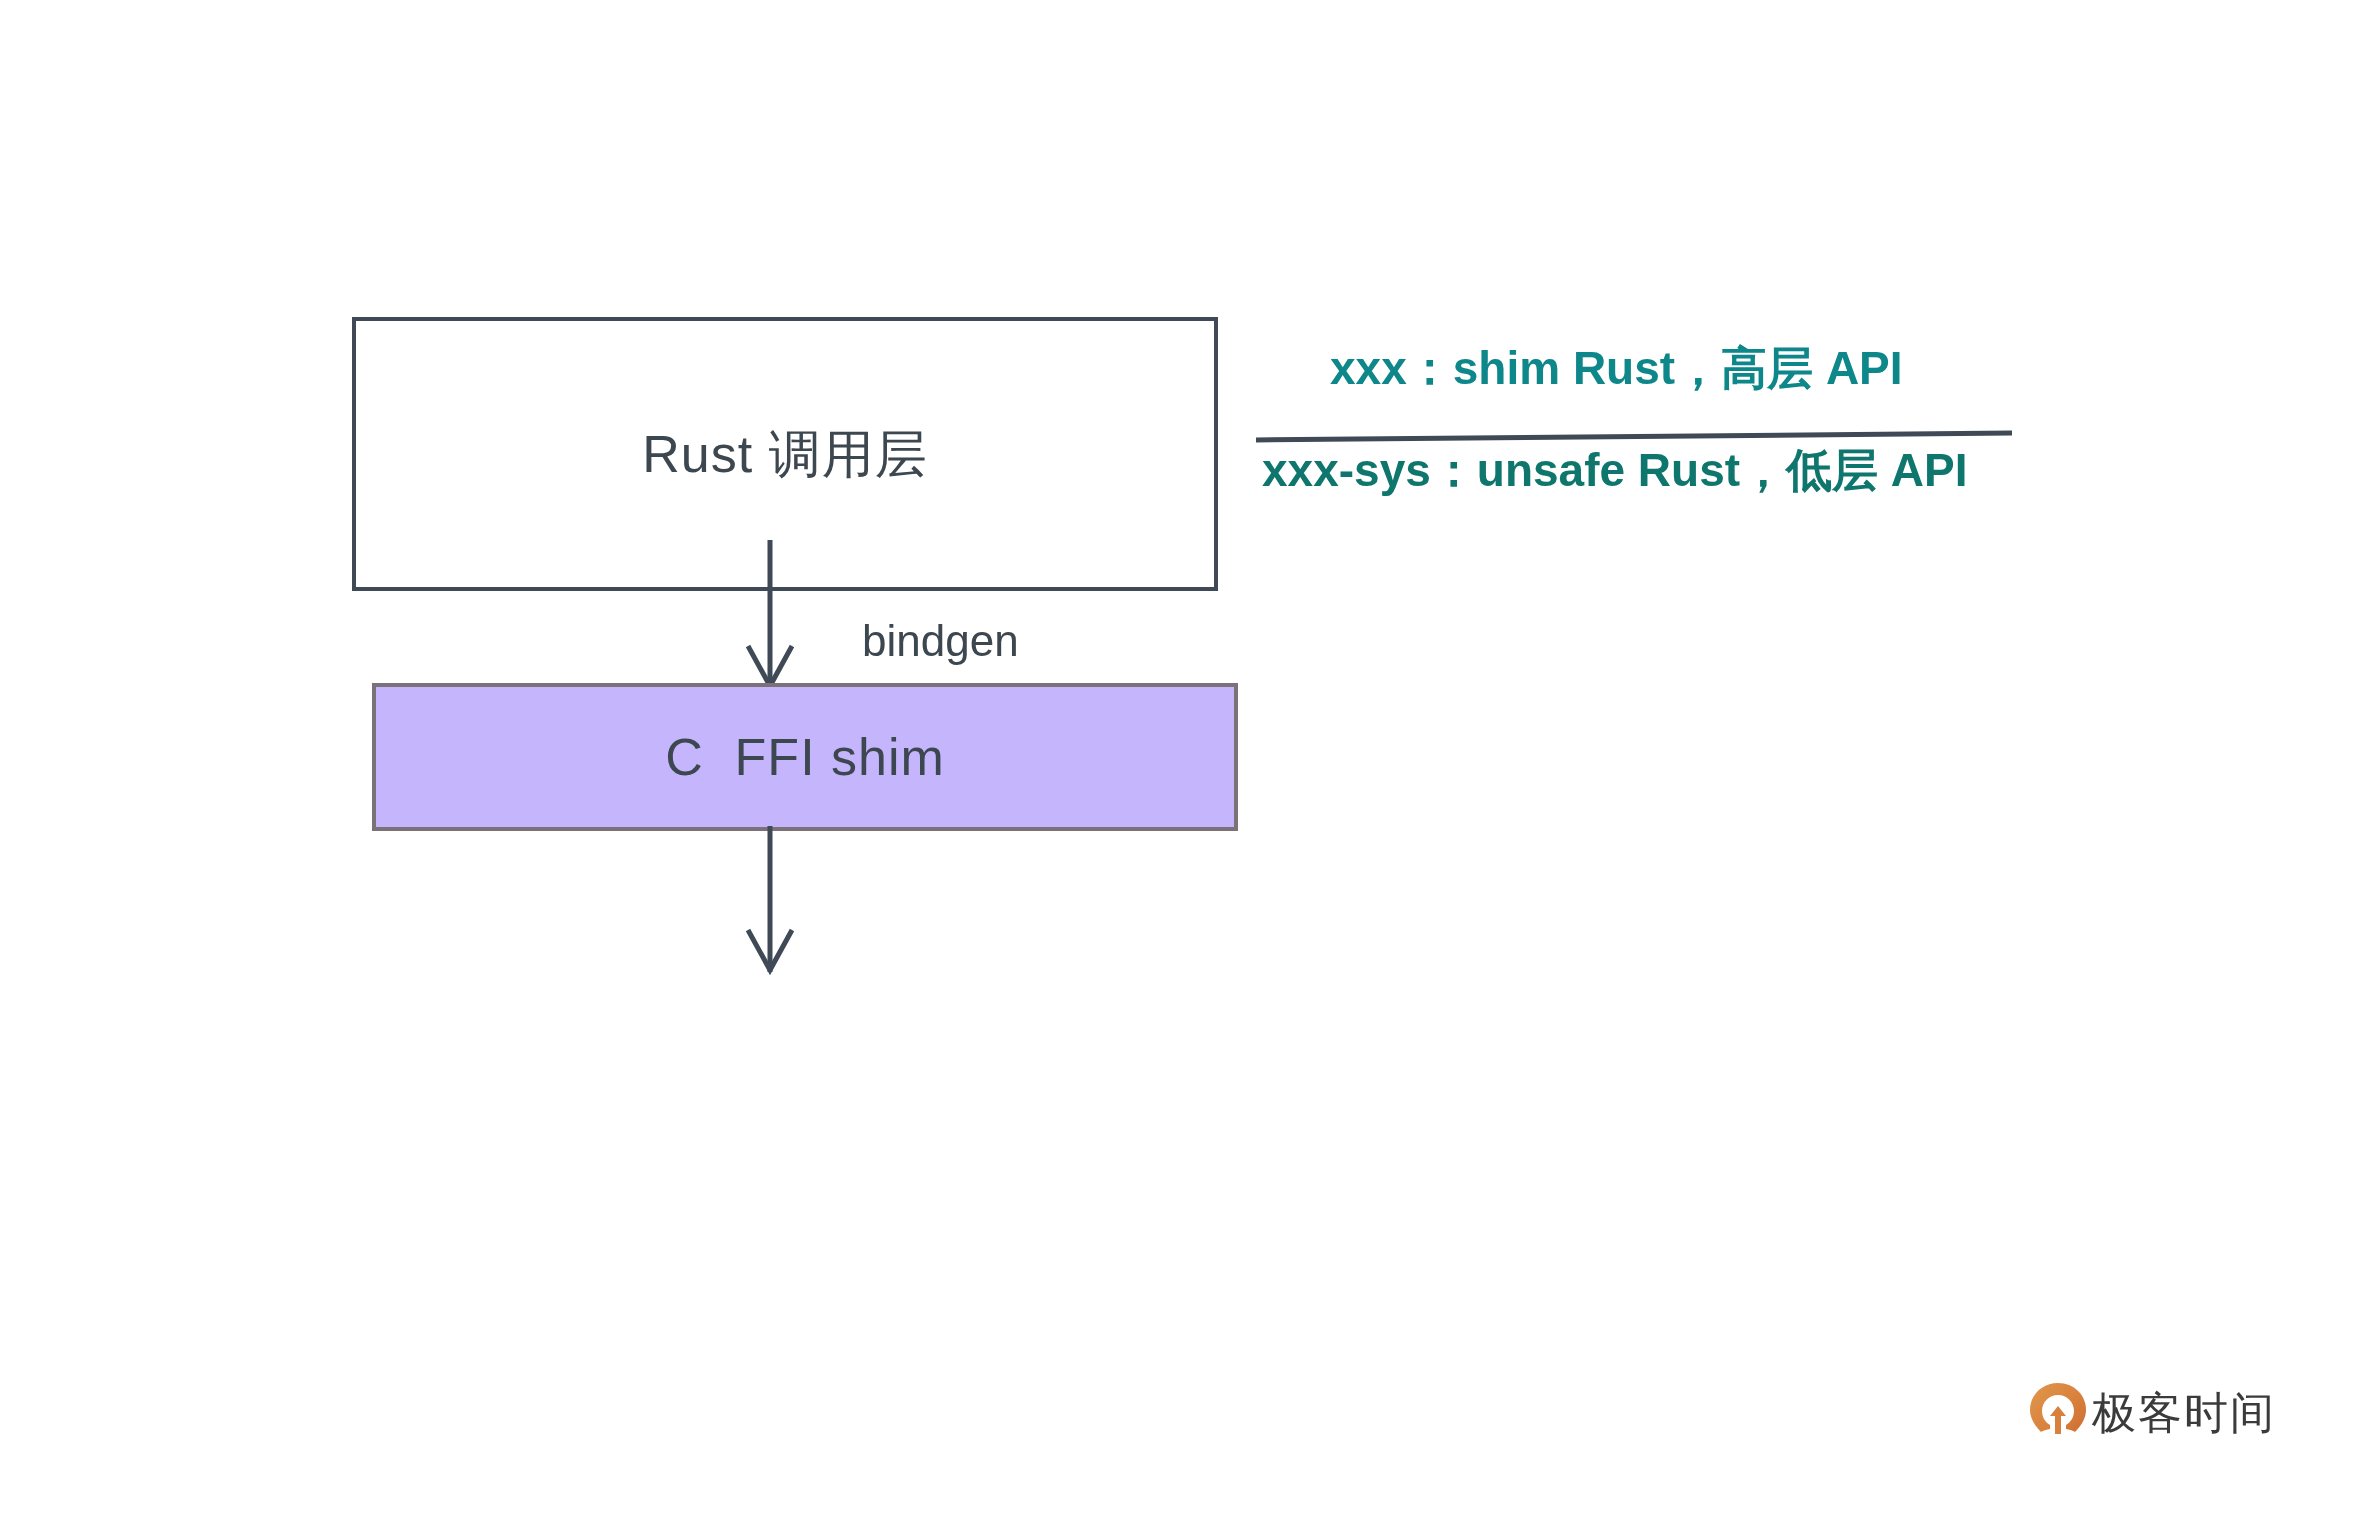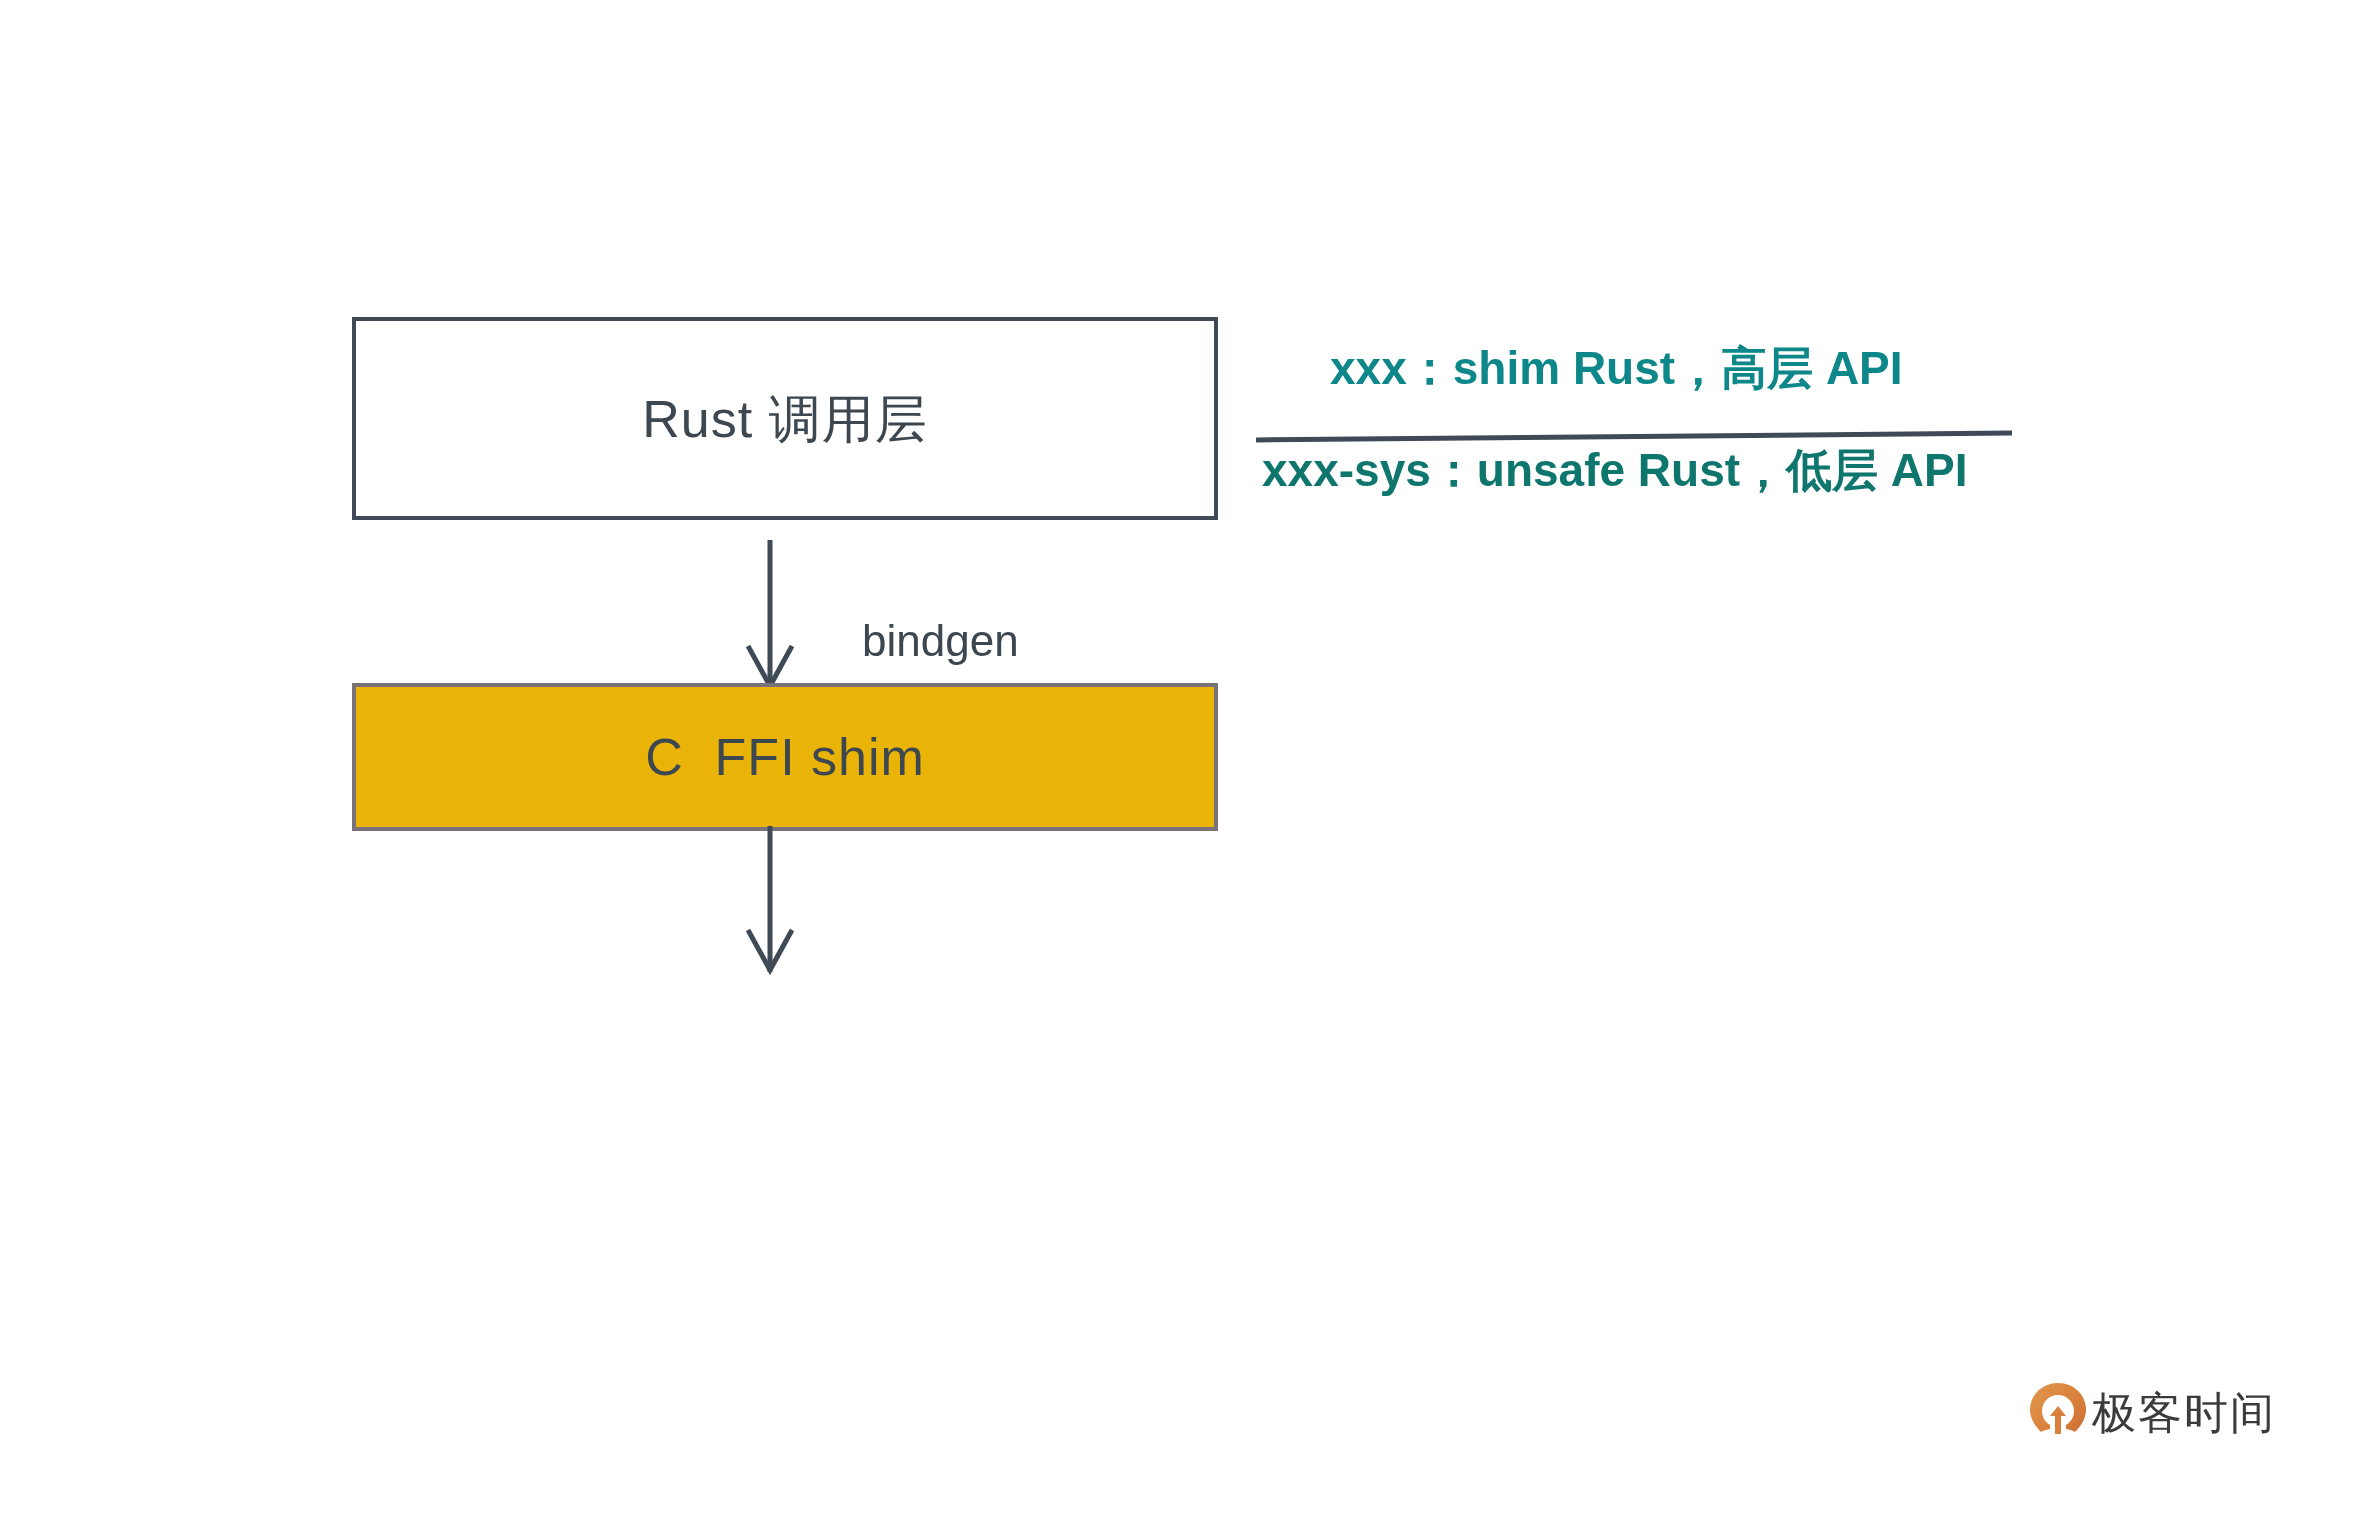--- a/index.html
+++ b/index.html
@@ -28,27 +28,27 @@
   .layer-box .layer-label {
     font-size: 52px;
     color: #3d4750;
     letter-spacing: 1px;
     white-space: pre;
     line-height: 1;
   }
 
   #box-rust {
     left: 352px; top: 317px;
-    width: 866px; height: 203px;
+    width: 866px; height: 274px;
     border: 4px solid #3f4a56;
   }
   #box-ffi {
-    left: 352px; top: 683px;
+    left: 372px; top: 683px;
     width: 866px; height: 148px;
-    background: #eab308;
+    background: #c4b5fd;
     border: 4px solid #7a7278;
   }
   #box-ffi .layer-label { color: #3d4750; }
   #box-cpp {
     left: 352px; top: 968px;
     width: 866px; height: 225px;
     border: 4px solid #3f4a56;
   }
 
   

